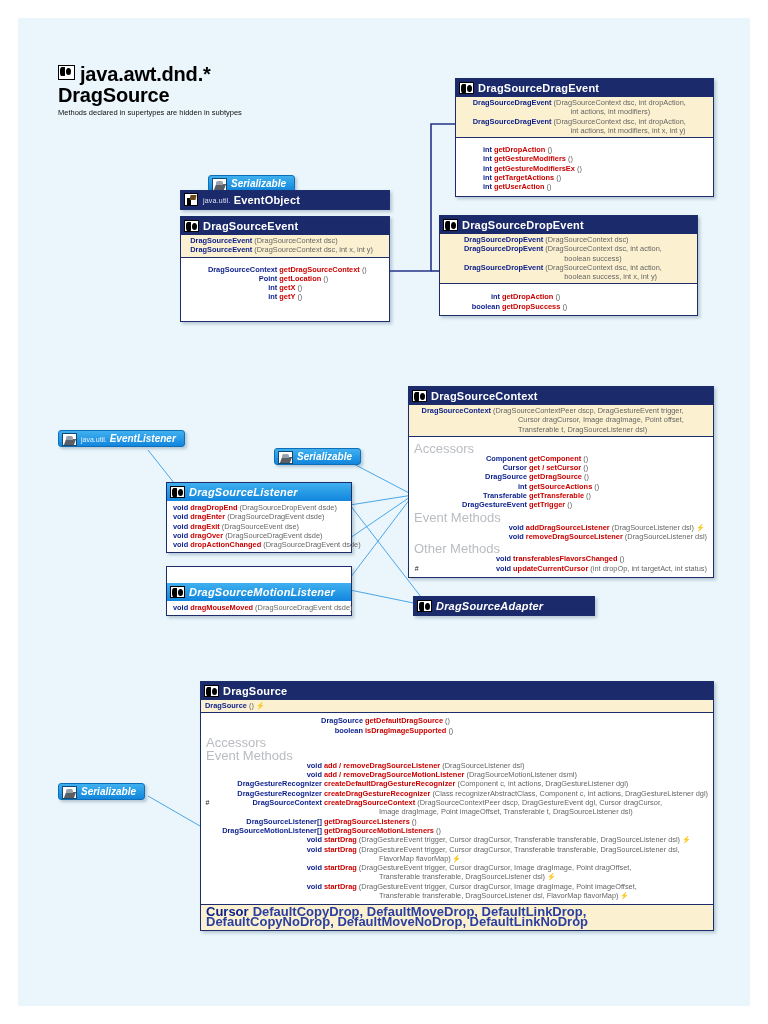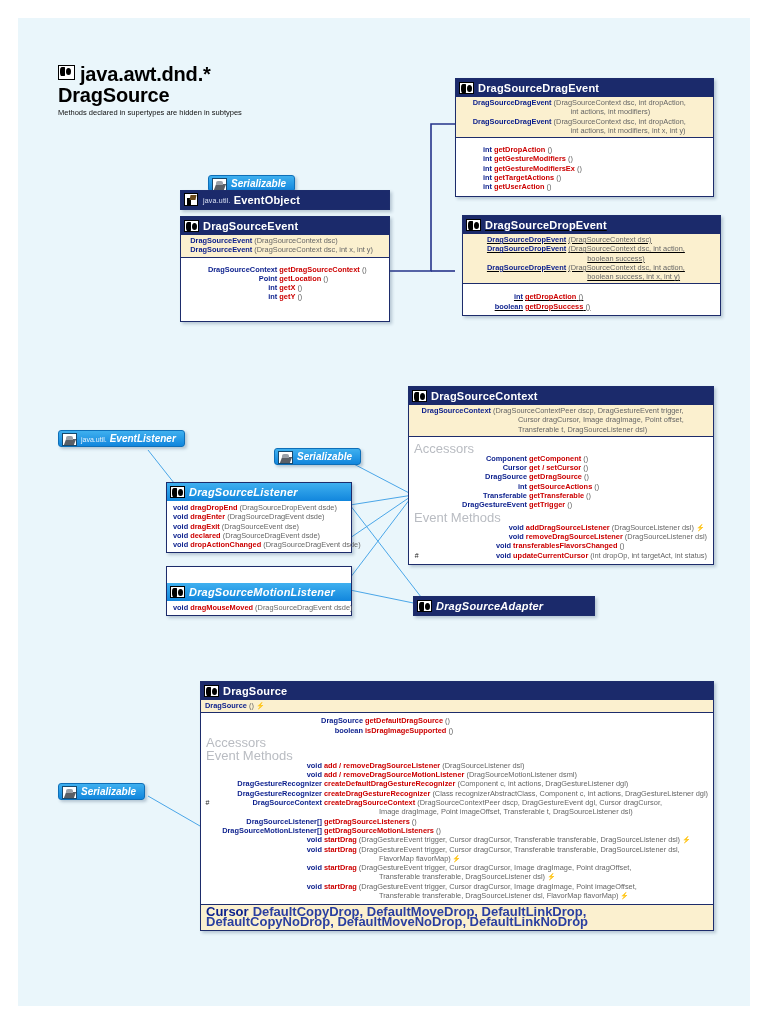--- a/index.html
+++ b/index.html
@@ -249,21 +249,21 @@
         <tr>
               <td class="mod"></td>
               <td class="ret">int</td>
               <td class="body"><span class="mname">getUserAction</span> <span class="paren">()</span></td>
             </tr>
       </tbody>
         </table>
     </div>
   </div>
 
-  <div class="cbox" style="left:444px;top:197px;width:257px;text-decoration:underline;">
+  <div class="cbox" style="left:421px;top:197px;width:257px;">
     <div class="title">
       <span class="cls-icon"></span>
       <span>DragSourceDropEvent</span>
     </div>
     <div class="sec ctor">
       <table class="mem">
         <tbody>
             <tr>
           <td class="ret"><span class="ctorname">DragSourceDropEvent</span></td>
           <td class="body"><span class="paren">(DragSourceContext dsc)</span></td>
@@ -372,20 +372,21 @@
               <td class="ret" style="width:104px;">void</td>
               <td class="body"><span class="mname">addDragSourceListener</span> <span class="paren">(DragSourceListener dsl)</span> <span class="thrw">⚡</span></td>
             </tr>
         <tr>
               <td class="mod"></td>
               <td class="ret">void</td>
               <td class="body"><span class="mname">removeDragSourceListener</span> <span class="paren">(DragSourceListener dsl)</span></td>
             </tr>
       </tbody>
         </table>
+      <div class="grp">Other Methods</div>
       <table class="mem">
         <tbody>
             <tr>
               <td class="mod"></td>
               <td class="ret" style="width:104px;">void</td>
               <td class="body"><span class="mname">transferablesFlavorsChanged</span> <span class="paren">()</span></td>
             </tr>
         <tr>
               <td class="mod">#</td>
               <td class="ret">void</td>
@@ -415,21 +416,21 @@
               <td class="body"><span class="mname">dragEnter</span> <span class="paren">(DragSourceDragEvent dsde)</span></td>
             </tr>
         <tr>
               <td class="mod"></td>
               <td class="ret">void</td>
               <td class="body"><span class="mname">dragExit</span> <span class="paren">(DragSourceEvent dse)</span></td>
             </tr>
         <tr>
               <td class="mod"></td>
               <td class="ret">void</td>
-              <td class="body"><span class="mname">declared</span> <span class="paren">(DragSourceDragEvent dsde)</span></td>
+              <td class="body"><span class="mname">dragOver</span> <span class="paren">(DragSourceDragEvent dsde)</span></td>
             </tr>
         <tr>
               <td class="mod"></td>
               <td class="ret">void</td>
               <td class="body"><span class="mname">dropActionChanged</span> <span class="paren">(DragSourceDragEvent dsde)</span></td>
             </tr>
       </tbody>
         </table>
     </div>
   </div>

